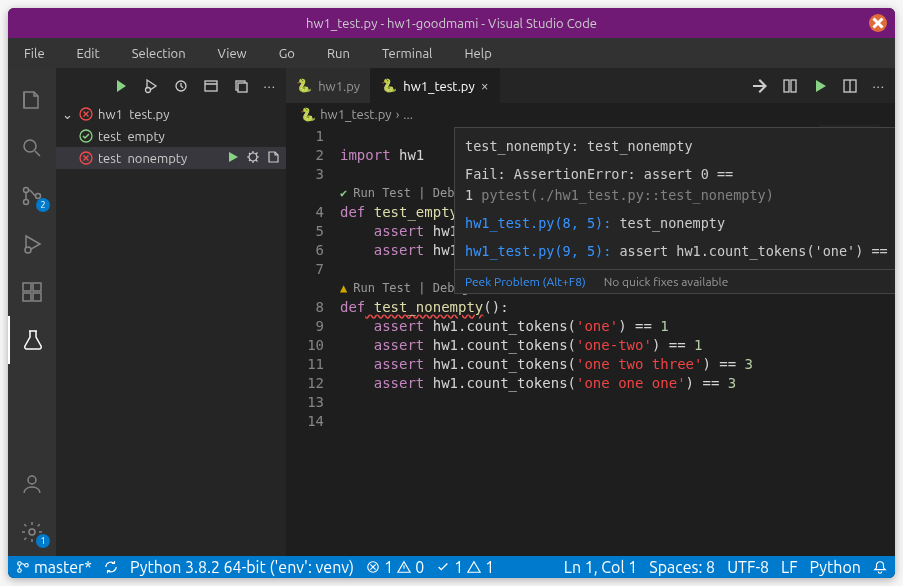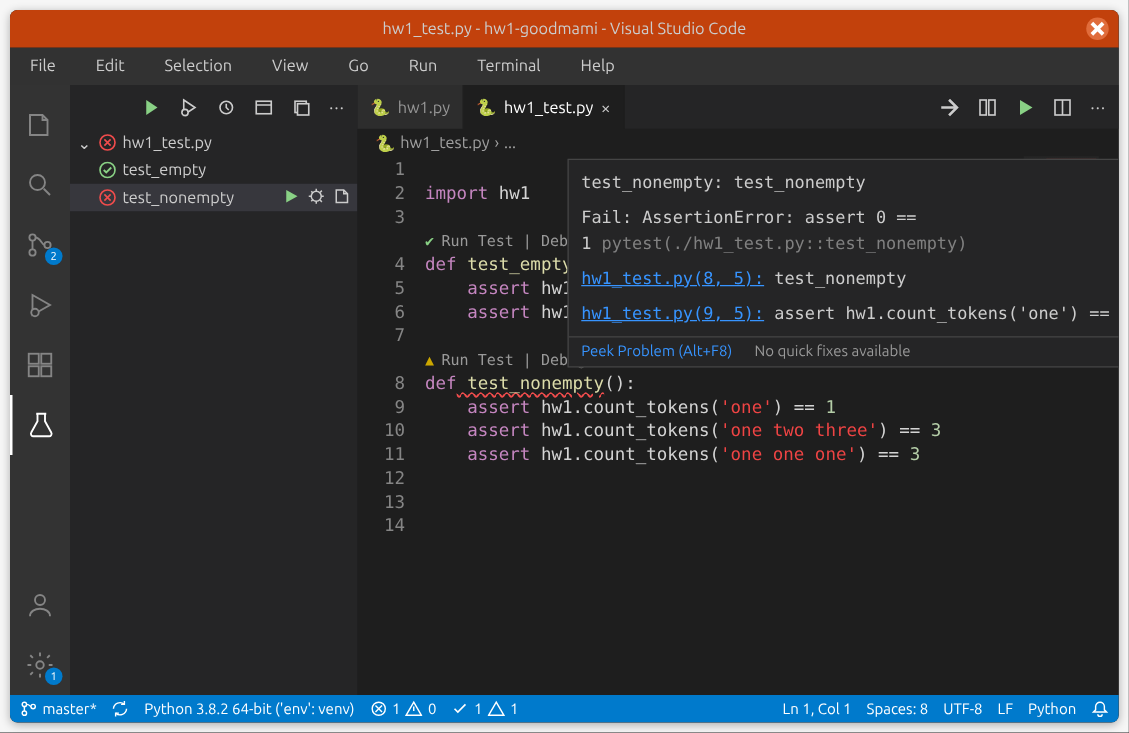--- a/index.html
+++ b/index.html
@@ -17,21 +17,21 @@
     width: 887px; height: 570px;
     background: #1e1e1e;
     border-radius: 6px;
     overflow: hidden;
     display: flex;
     flex-direction: column;
     box-shadow: 0 2px 8px rgba(0,0,0,0.3);
   }
   .titlebar {
     height: 30px;
-    background: #c2410c;
+    background: #701a75;
     display: flex;
     align-items: center;
     justify-content: center;
     position: relative;
     color: #ccc;
   }
   .titlebar-title { font-size: 13px; }
   .titlebar-close {
     position: absolute;
     right: 8px;
@@ -224,21 +224,21 @@
     width: 490px;
     background:#252526;
     border:1px solid #454545;
     color:#ccc;
     font-family: 'Droid Sans Mono','Consolas',monospace;
     font-size:13.5px;
     z-index:10;
   }
   .hover-popup .hp-body { padding:8px 10px; }
   .hover-popup .hp-line { line-height:1.5; white-space:pre-wrap;}
-  .hp-link { color:#3794ff;text-decoration:underline; }
+  .hp-link { color:#3794ff; }
   .hp-dim { color:#808080;}
   .hover-popup .hp-footer {
     border-top:1px solid #454545;
     padding: 5px 10px;
     display:flex; gap:18px;
     font-family: 'Segoe UI', Ubuntu, sans-serif;
     font-size:12px;
   }
   .hp-footer .peek { color:#3794ff; cursor:pointer;}
   .hp-footer .noquick { color:#999;}
@@ -256,21 +256,21 @@
   .scrollbar {
     position:absolute; right:0; top:0; width:14px; height:100%;
     background:transparent;
   }
   .statusbar {
     height: 22px;
     background: #007acc;
     color: #fff;
     display:flex;
     align-items:center;
-    font-size:12px;
+    font-size:16px;
     padding: 0 8px;
     gap: 12px;
   }
   .statusbar .sb-item { display:flex; align-items:center; gap:4px; cursor:pointer;}
   .statusbar .sb-spacer { flex:1;}
   .statusbar svg { width:14px; height:14px;}
 </style>
 </head>
 <body>
 
@@ -505,20 +505,21 @@
           <div class="line"><span class="kw">import</span><span> hw1</span></div>
           <div class="line"></div>
           <div class="line codelens"><span class="ico pass-ico">✔</span><span>Run Test | Debug Test</span></div>
           <div class="line"><span class="kw">def</span><span class="fn"> test_empty</span><span>():</span></div>
           <div class="line"><span>    </span><span class="kw">assert</span><span> hw1.count_tokens(</span><span class="str">''</span><span>) == </span><span class="num">0</span></div>
           <div class="line"><span>    </span><span class="kw">assert</span><span> hw1.count_tokens(</span><span class="str">'one'</span><span>) == </span><span class="num">0</span></div>
           <div class="line"></div>
           <div class="line codelens"><span class="ico" style="color:#cca700;">▲</span><span>Run Test | Debug Test</span></div>
           <div class="line"><span class="kw">def</span><span class="fn err-line"> test_nonempty</span><span>():</span></div>
           <div class="line"><span>    </span><span class="kw">assert</span><span> hw1.count_tokens(</span><span class="str">'one'</span><span>) == </span><span class="num">1</span></div>
+          <div class="line"><span>    </span><span class="kw">assert</span><span> hw1.count_tokens(</span><span class="str">'one-two'</span><span>) == </span><span class="num">1</span></div>
           <div class="line"><span>    </span><span class="kw">assert</span><span> hw1.count_tokens(</span><span class="str">'one two three'</span><span>) == </span><span class="num">3</span></div>
           <div class="line"><span>    </span><span class="kw">assert</span><span> hw1.count_tokens(</span><span class="str">'one one one'</span><span>) == </span><span class="num">3</span></div>
           <div class="line"></div>
 
           <div class="hover-popup">
             <div class="hp-body">
               <div class="hp-line">test_nonempty: test_nonempty</div>
               <div style="height:8px"></div>
               <div class="hp-line"><span>Fail: AssertionError: assert 0 == </span></div>
               <div class="hp-line"><span>1 </span><span class="hp-dim">pytest(./hw1_test.py::test_nonempty)</span></div>

